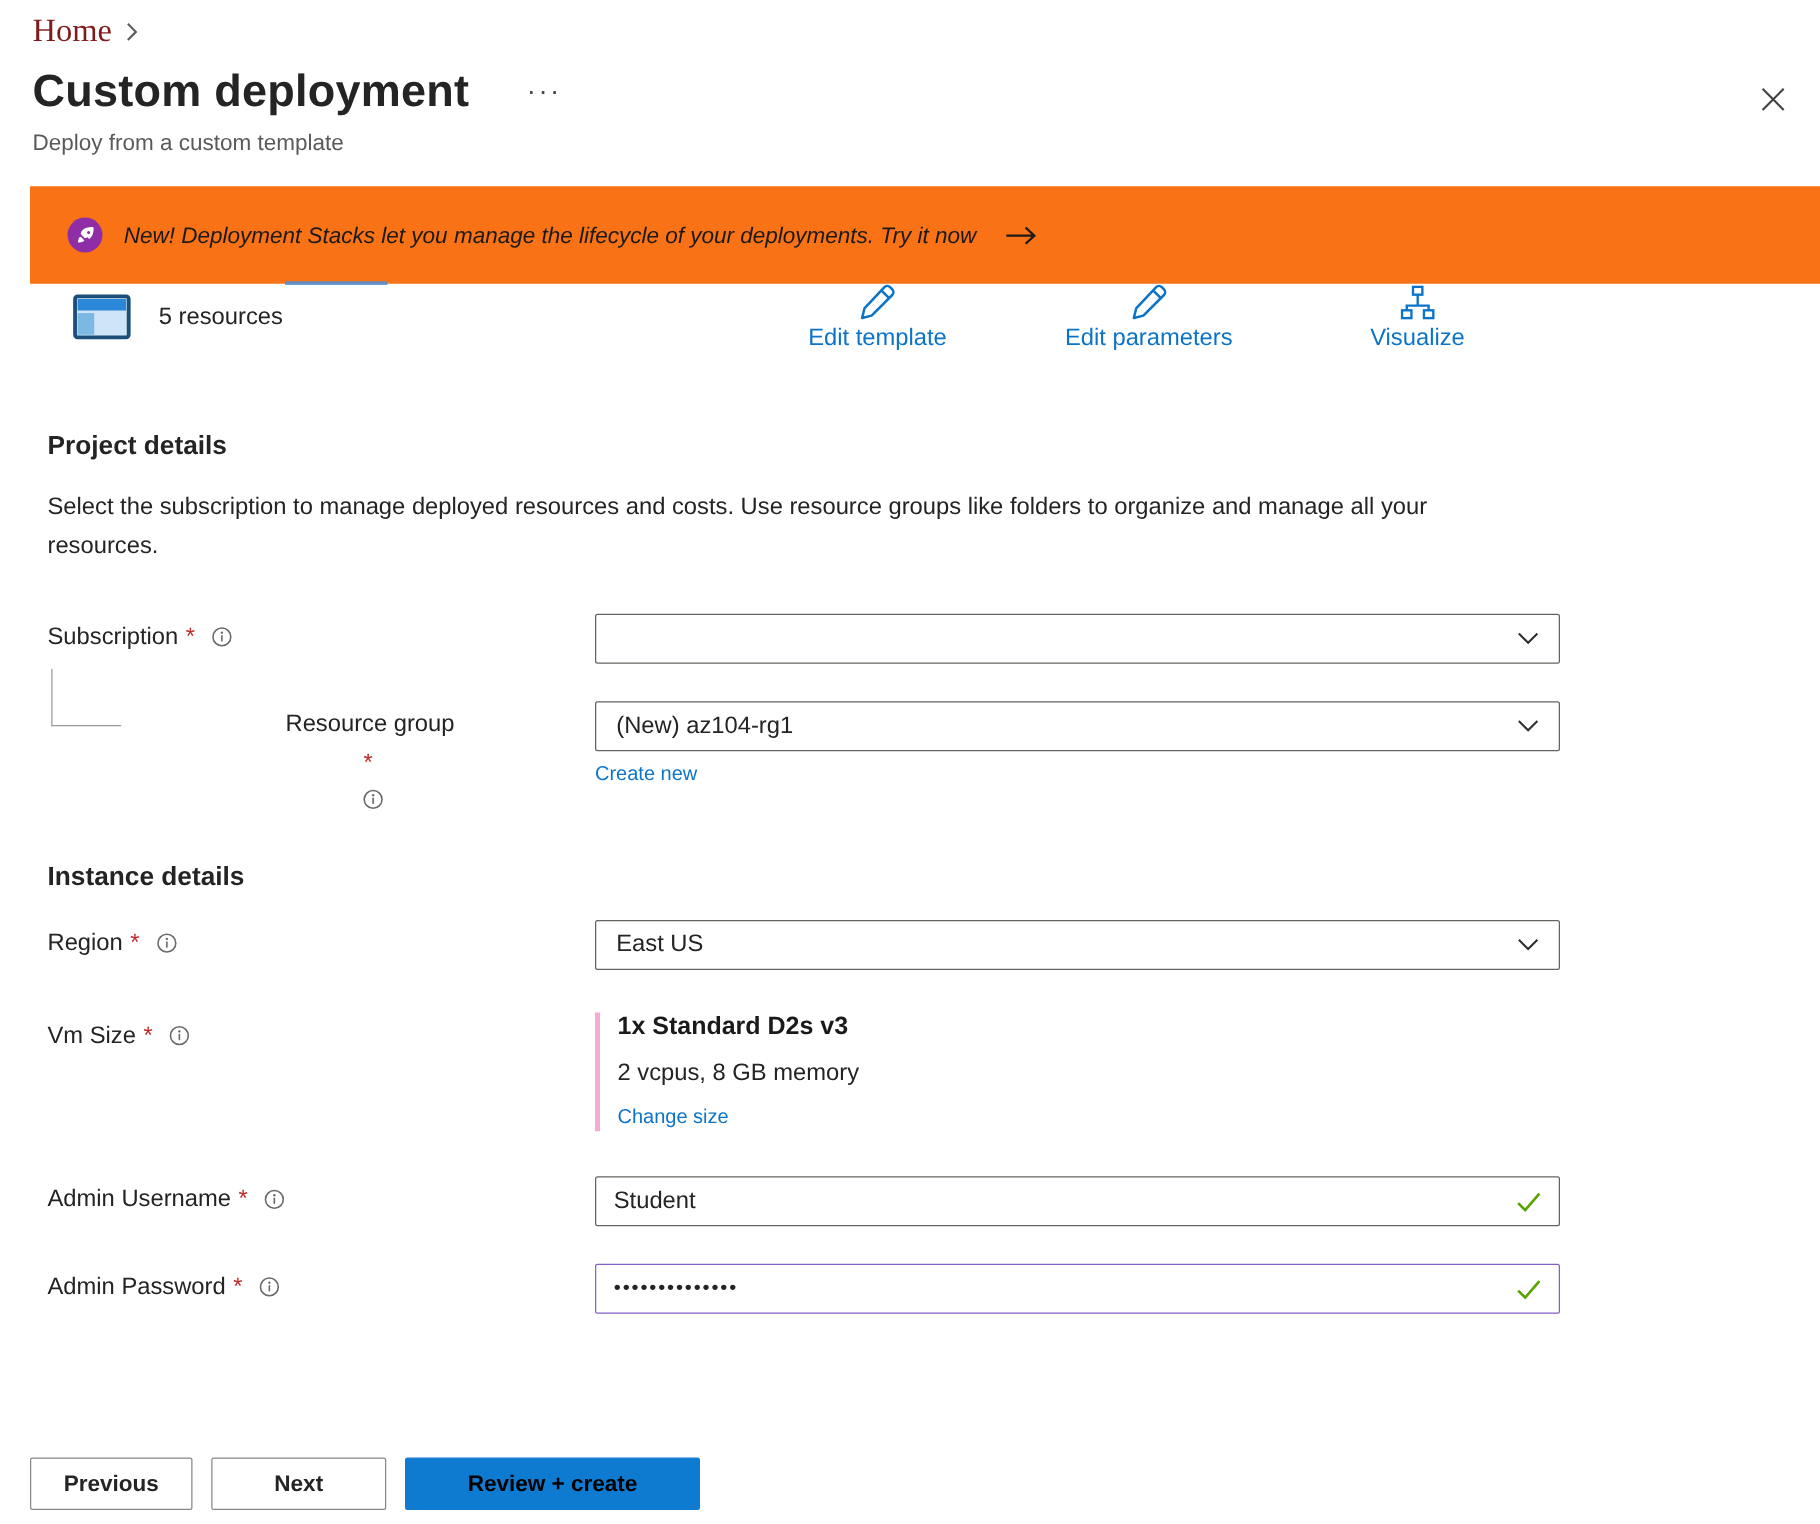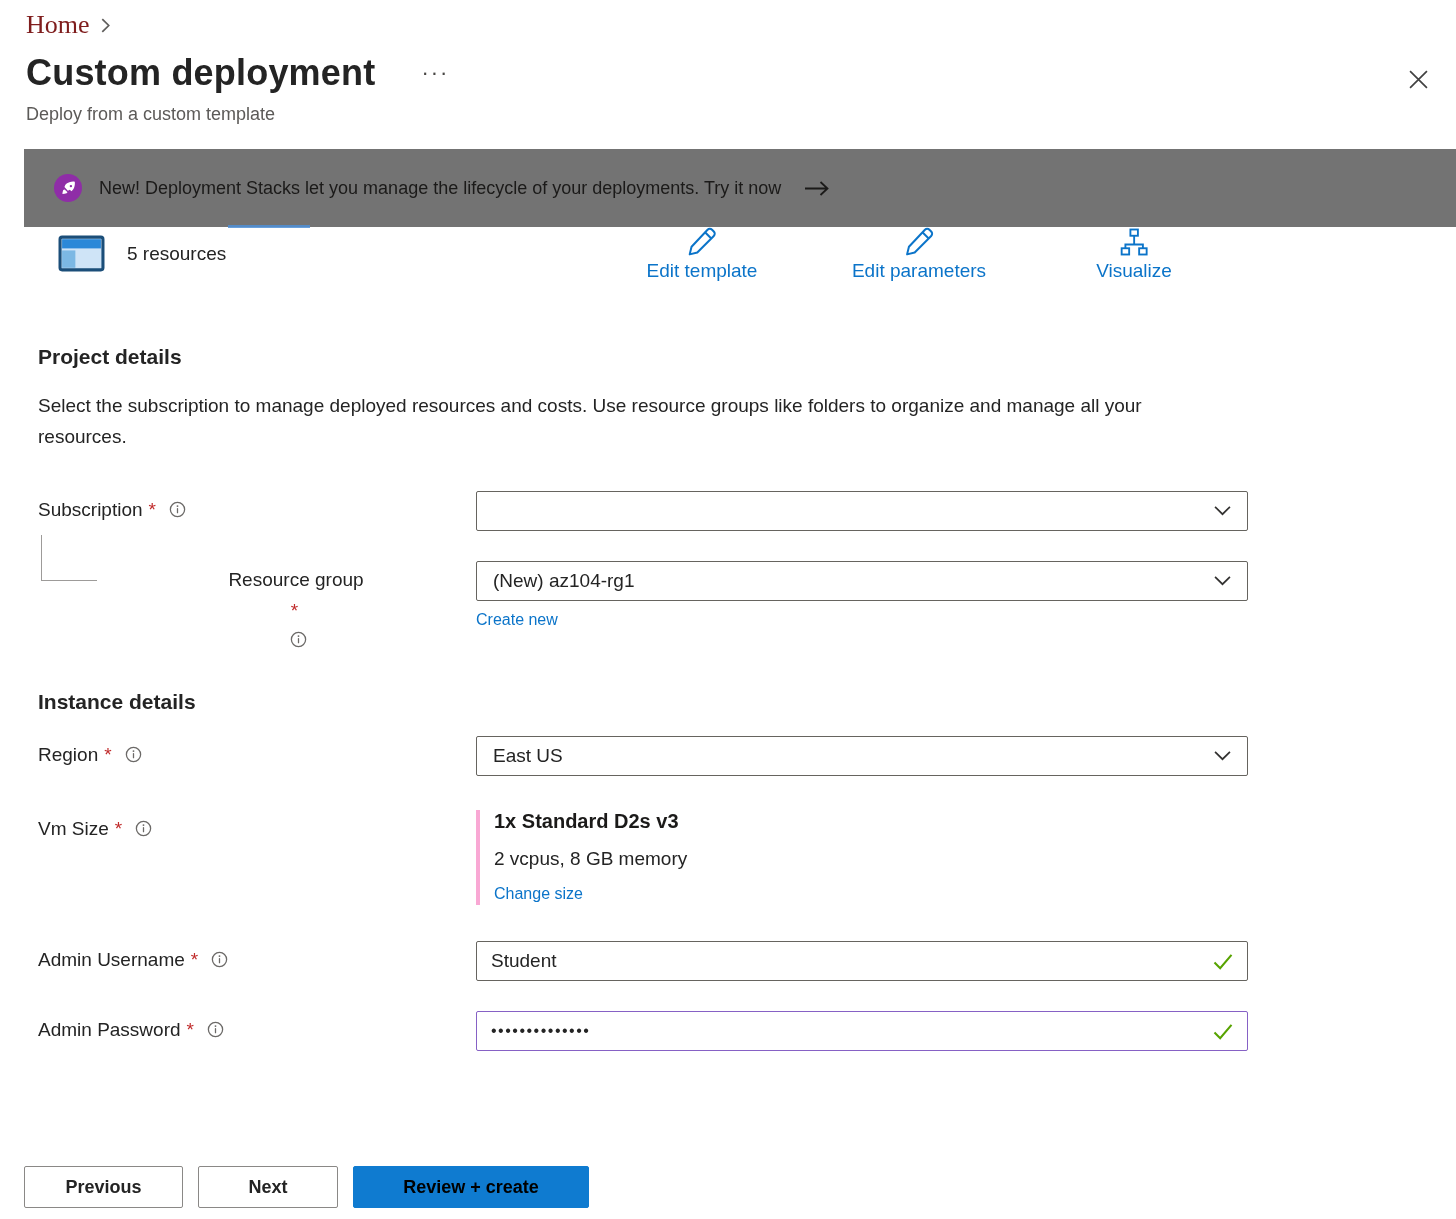--- a/index.html
+++ b/index.html
@@ -9,21 +9,21 @@
     font-family:"Liberation Sans", sans-serif; color:#242424; overflow:hidden;
   }
   .breadcrumb { display:flex; align-items:center; gap:10px; padding:10px 0 0 26px; }
   .breadcrumb .crumb { color:#7f1d1d; font-size:26px; text-decoration:none; cursor:pointer;font-family:Liberation Serif, serif; }
   .title-row { display:flex; align-items:center; margin:12px 0 0 26px; }
   .page-title { font-size:36px; font-weight:700; margin:0; color:#242424; letter-spacing:.2px; }
   .more-options { margin-left:46px; color:#484644; font-size:22px; letter-spacing:2px; cursor:pointer; line-height:1; }
   .close-btn { position:absolute; top:66px; right:24px; cursor:pointer; padding:4px; }
   .subtitle { margin:10px 0 0 26px; font-size:18px; color:#5c5a58; }
 
-  .banner { margin:24px 0 0 24px; height:78px; background:#737373; display:flex; align-items:center; gap:17px; padding-left:30px; cursor:pointer; }
+  .banner { margin:24px 0 0 24px; height:78px; background:#f97316; display:flex; align-items:center; gap:17px; padding-left:30px; cursor:pointer;font-style:italic; }
   .rocket-badge { width:28px; height:28px; border-radius:50%; background:#8f2da7; display:flex; align-items:center; justify-content:center; flex:0 0 auto; }
   .banner-text { font-size:18px; color:#1b1a19; }
   .banner-arrow { display:flex; margin-left:6px; }
 
   .template-row { position:relative; height:76px; margin-top:0; }
   .frag { position:absolute; left:228px; top:-2px; width:82px; height:3px; background:#4f8fd6; opacity:.85; }
   .template-left { position:absolute; left:58px; top:8px; display:flex; align-items:center; gap:22px; }
   .resource-count { font-size:19px; color:#242424; }
   .action { position:absolute; top:0; transform:translateX(-50%); display:flex; flex-direction:column; align-items:center; gap:3px; color:#0b74c9; cursor:pointer; }
   .action .action-label { font-size:19px; }
@@ -57,21 +57,21 @@
   .vm-change { margin-top:15px; }
 
   .row-username { margin-top:36px; }
   .row-password { margin-top:30px; }
   .text-input { width:100%; height:40px; border:1px solid #66645f; border-radius:2px; padding:0 44px 0 14px; font-size:19px; font-family:inherit; color:#242424; outline:none; background:#fff; }
   .password-input { border:1px solid #8661c5; font-size:16px; letter-spacing:1.5px; }
   .check { position:absolute; right:14px; top:12px; }
 
   .footer { position:absolute; left:24px; top:1166px; display:flex; gap:15px; }
   .btn { height:42px; border:1px solid #8a8886; background:#fff; border-radius:2px; font-size:18px; font-weight:700; color:#242424; font-family:inherit; cursor:pointer; }
-  .btn-prev { width:159px; } .btn-next { width:140px; }
+  .btn-prev { width:130px; } .btn-next { width:140px; }
   .btn-primary { width:236px; background:#0f7bd0; border-color:#0f7bd0; color:#000000; }
 </style>
 </head>
 <body>
 
 <div class="breadcrumb">
   <span class="crumb">Home</span>
   <span class="chev" style="display:flex;">
     <svg width="11" height="15" viewBox="0 0 10 14" fill="none" stroke="#605e5c" stroke-width="1.6">
         <path d="M2 1l6 6-6 6"></path>

